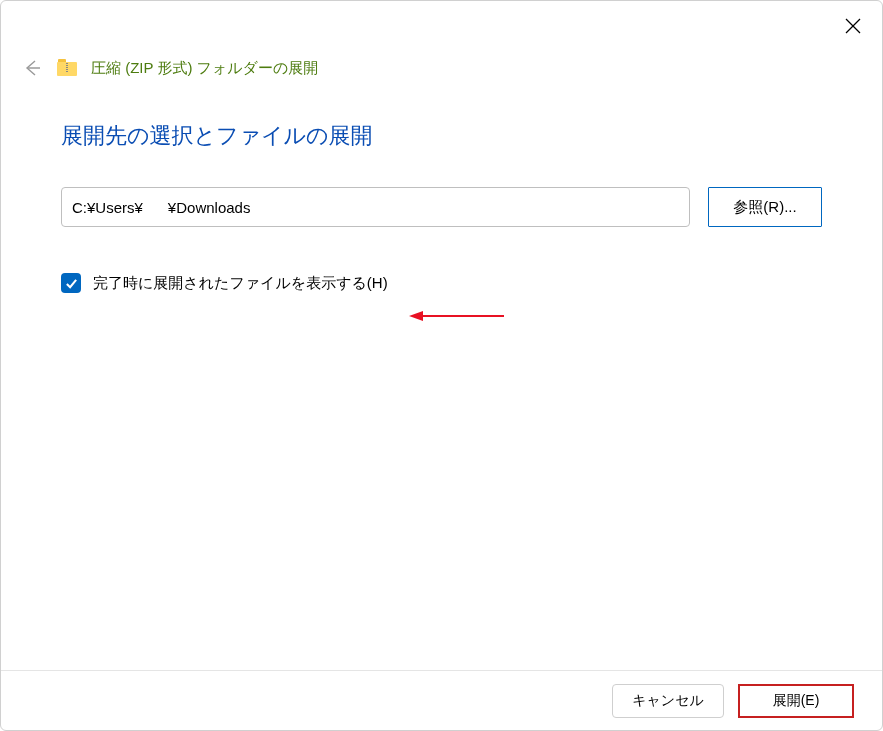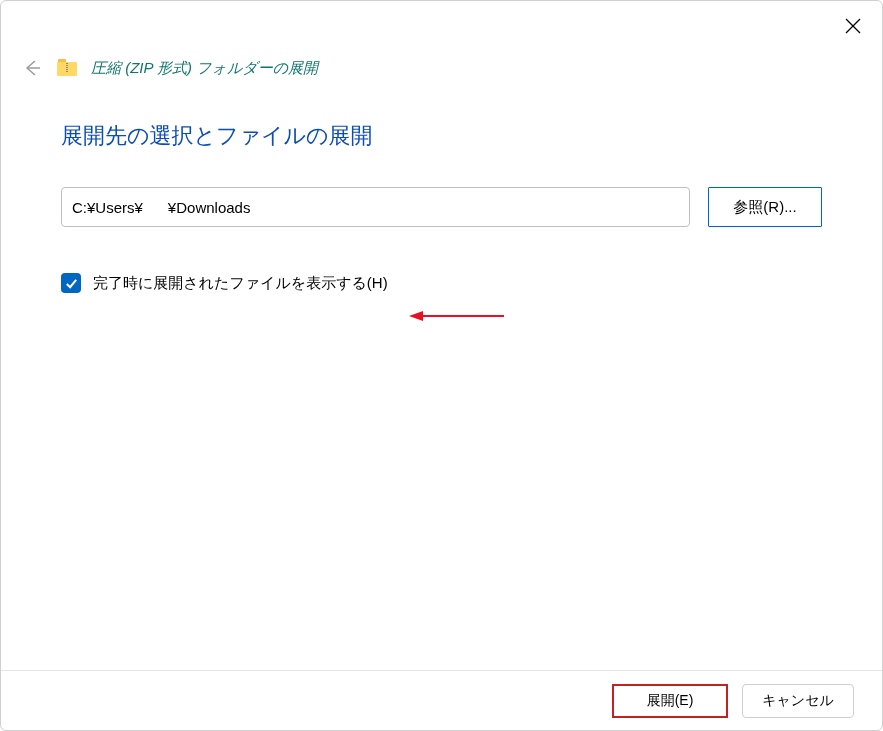--- a/index.html
+++ b/index.html
@@ -73,22 +73,21 @@
     .zip-icon-zipper {
       position: absolute;
       left: 9px;
       top: 3px;
       width: 2px;
       height: 10px;
       background: repeating-linear-gradient(to bottom, #888 0 1px, transparent 1px 2px);
     }
     .header-title {
       font-size: 15px;
-      color: #0f766e;
-      font-style: italic;
+      color: #4d7c0f;
     }
     .content {
       position: absolute;
       top: 120px;
       left: 60px;
       right: 60px;
     }
     .main-heading {
       font-size: 22px;
       color: #0a4db3;
@@ -231,15 +230,15 @@
     <div class="checkbox-label">完了時に展開されたファイルを表示する(H)</div>
   </div>
 </div>
 
 <svg class="arrow-annotation" width="95" height="16">
   <line x1="95" y1="8" x2="10" y2="8" stroke="#e81123" stroke-width="2"></line>
   <polygon points="0,8 14,3 14,13" fill="#e81123"></polygon>
 </svg>
 
 <div class="footer">
+  <button class="footer-btn">キャンセル</button>
   <button class="footer-btn primary">展開(E)</button>
-  <button class="footer-btn">キャンセル</button>
 </div>
 
 </body></html>

